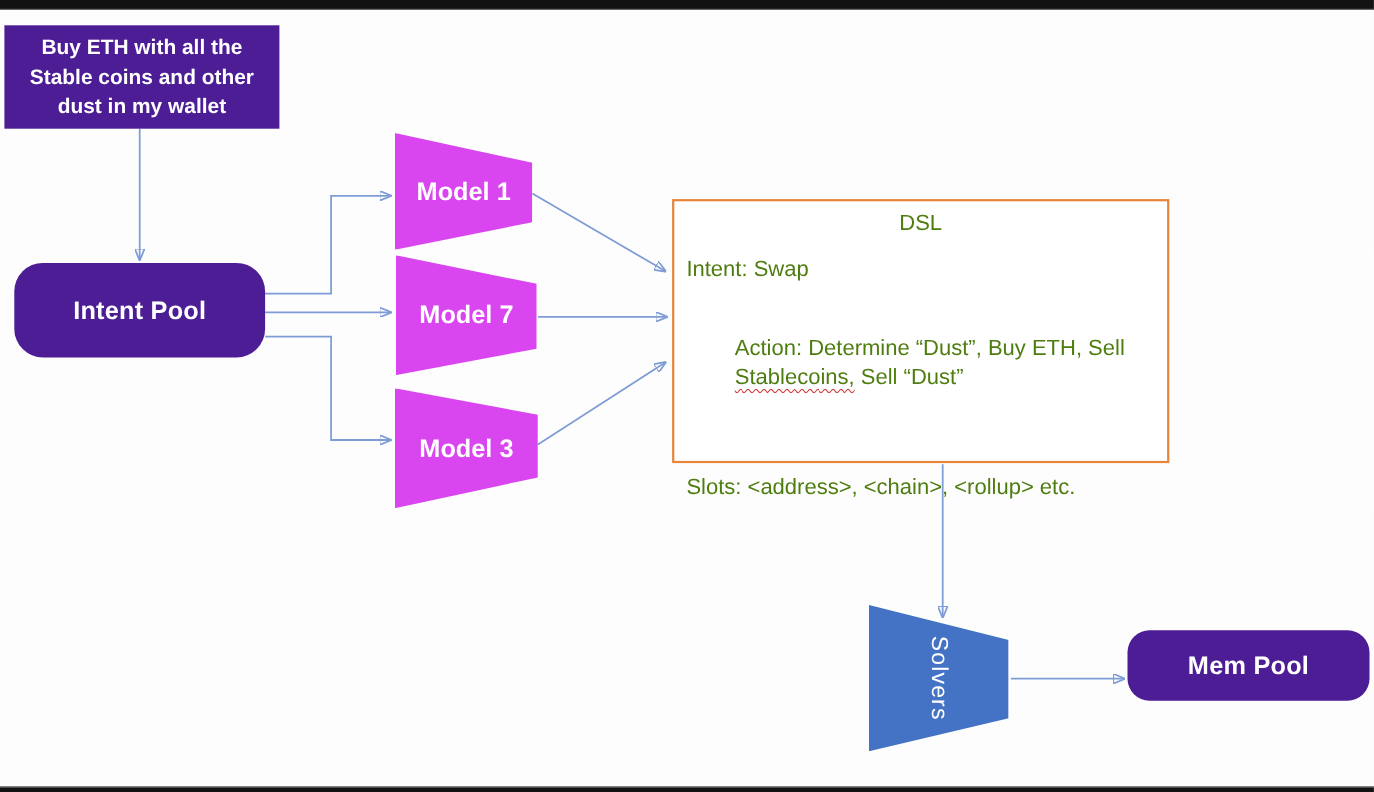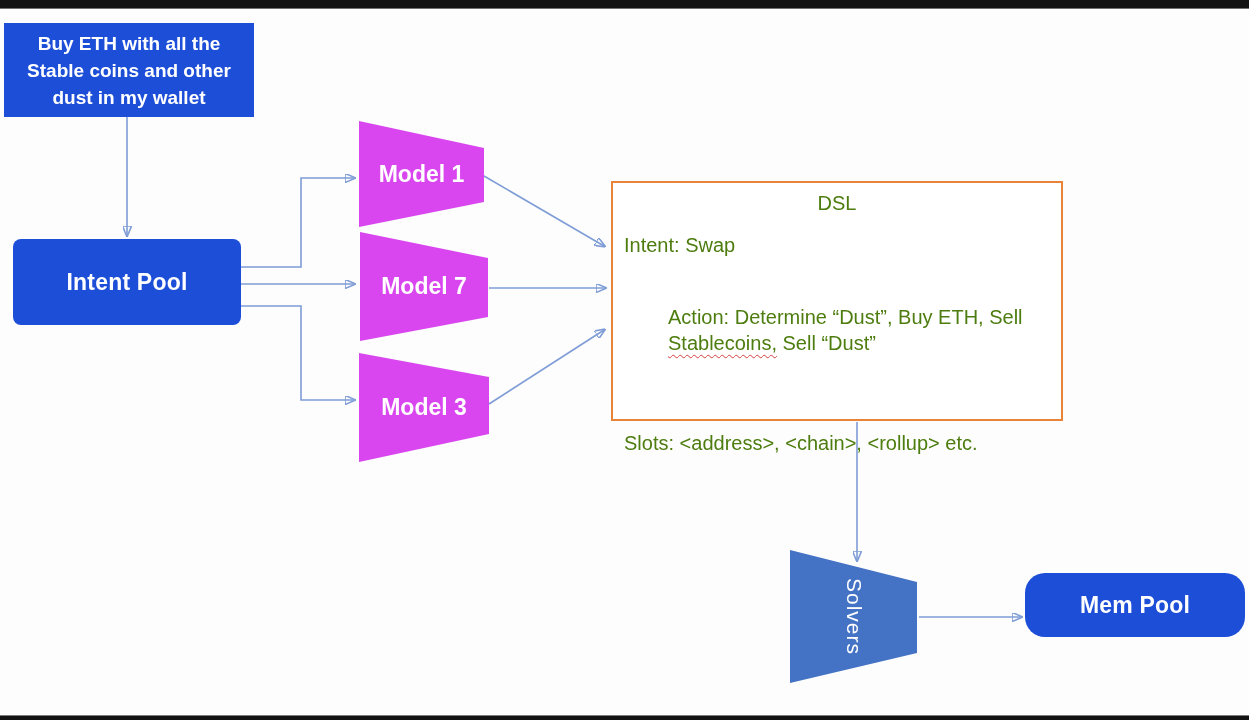--- a/index.html
+++ b/index.html
@@ -9,33 +9,33 @@
     background:#fdfdfd;
     overflow:hidden;
     font-family:"Liberation Sans", sans-serif;
   }
   .bar{position:absolute;left:0;width:1249px;background:#121212;}
   .bar.top{top:0;height:8px;border-bottom:1px solid #6f6f6f;}
   .bar.bottom{bottom:0;height:4px;border-top:1px solid #7a7a7a;}
 
   .node{
     position:absolute;
-    background:#1d4ed8;
+    background:#4c1d95;
     color:#ffffff;
     display:flex;align-items:center;justify-content:center;
     text-align:left;
   }
   .node .lbl{font-size:23px;font-weight:600;letter-spacing:.2px;}
 
   .user-intent{
     left:4px;top:23px;width:250px;height:94px;
     flex-direction:column;
     font-size:19px;font-weight:700;line-height:27px;
   }
-  .intent-pool{left:13px;top:239px;width:228px;height:86px;border-radius:8px;}
+  .intent-pool{left:13px;top:239px;width:228px;height:86px;border-radius:26px;}
   .mem-pool{left:1025px;top:573px;width:220px;height:64px;border-radius:20px;}
 
   .trap{
     position:absolute;
     background:#d946ef;color:#fff;
     display:flex;align-items:center;justify-content:center;
   }
   .trap .lbl{font-size:23px;font-weight:600;}
   .model-1{left:359px;top:121px;width:125px;height:106px;
     clip-path:polygon(0 0,100% 25.5%,100% 76.4%,0 100%);}

